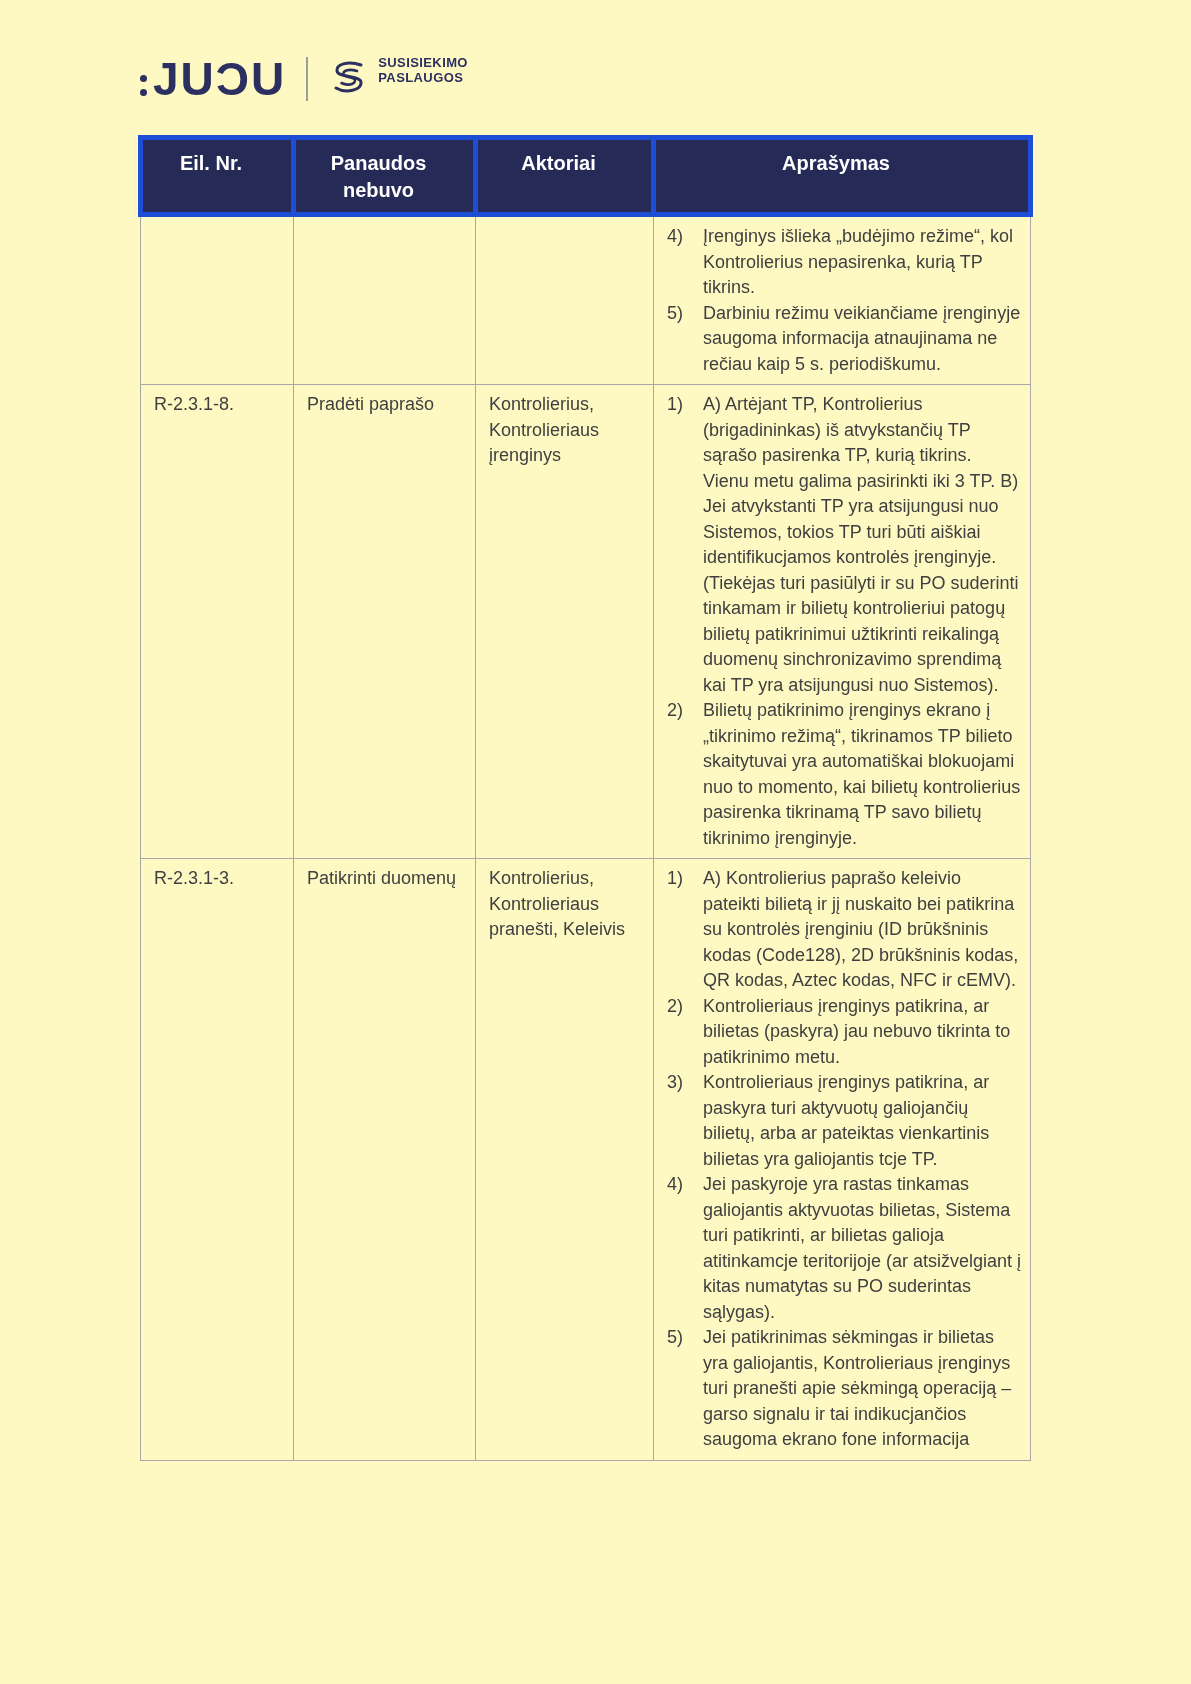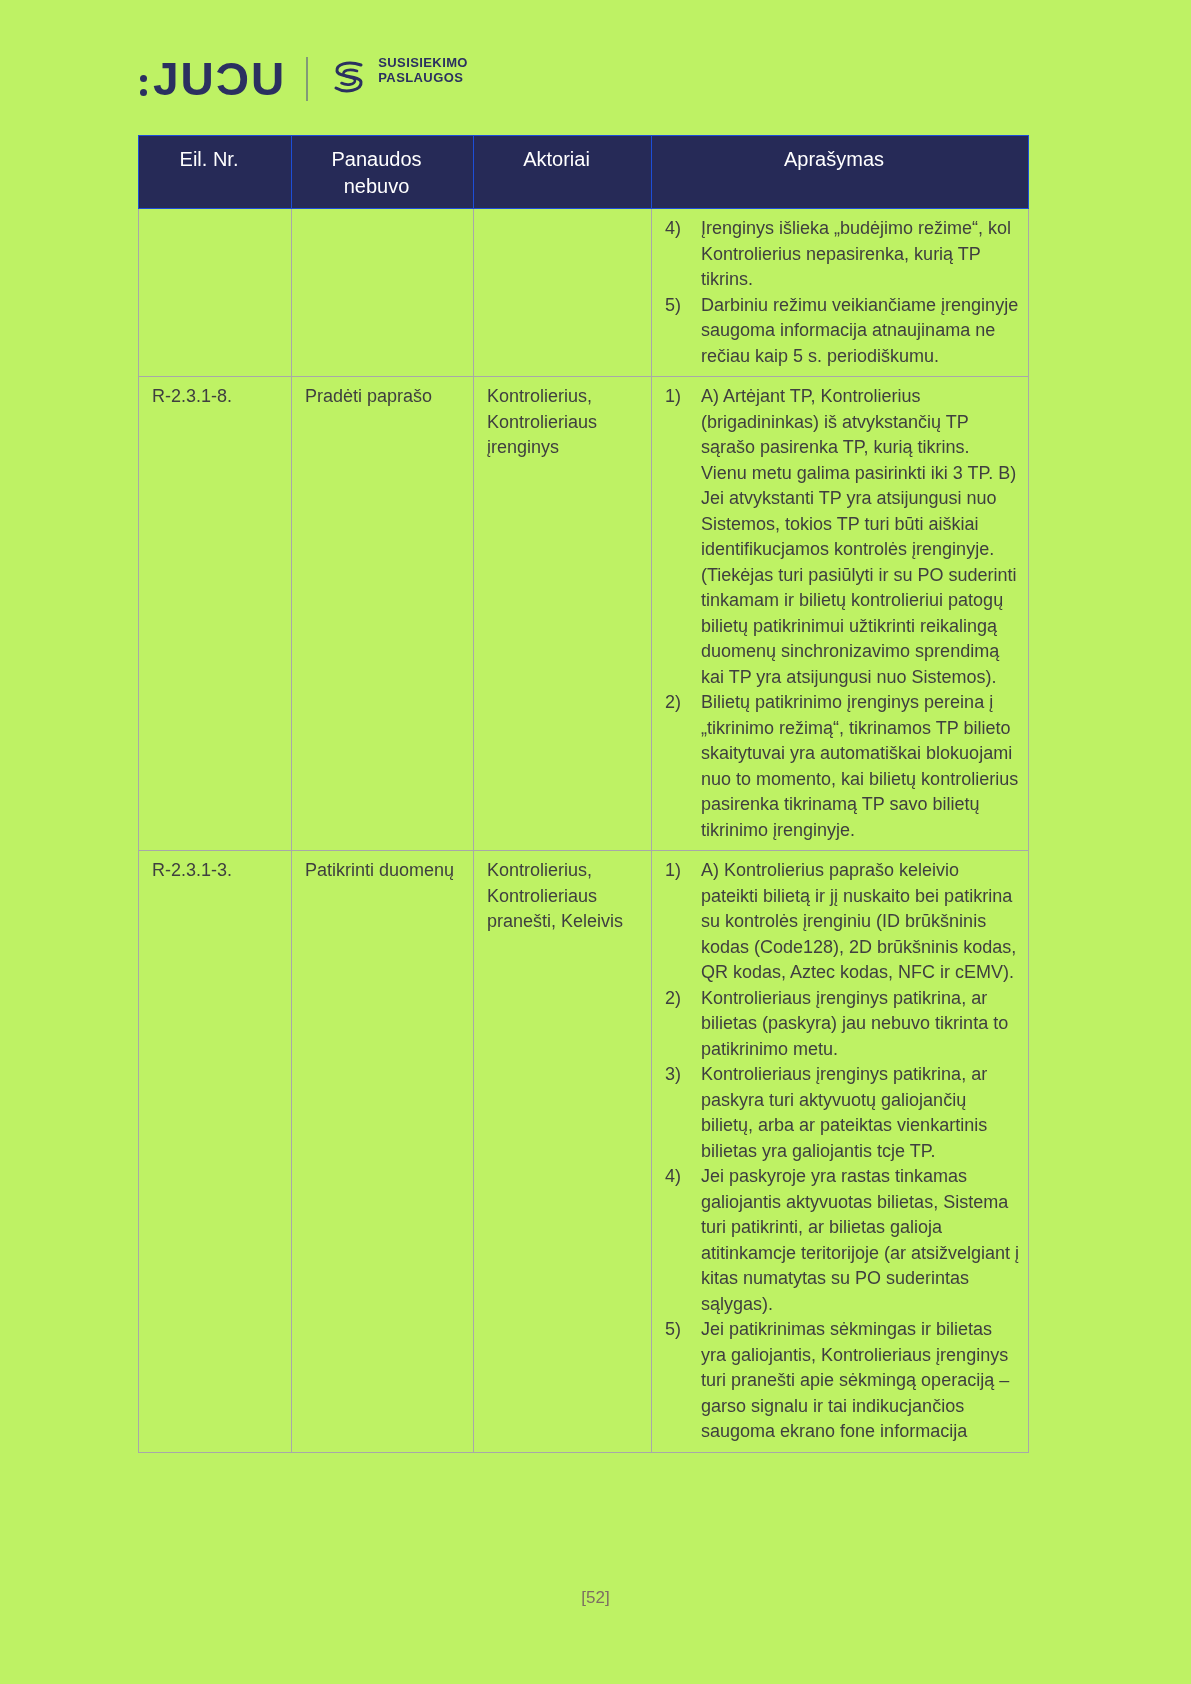--- a/index.html
+++ b/index.html
@@ -3,21 +3,21 @@
 <meta charset="utf-8">
 <style>
   * { margin:0; padding:0; box-sizing:border-box; }
   html,body { background:#ffffff; }
   body {
     width:1191px; height:1684px;
     font-family:"Liberation Sans", sans-serif;
     position:relative; overflow:hidden;
     color:#3f3f3f;
   }
-  .page { position:relative; width:1191px; height:1684px; background:#bef264; }
+  .page { position:relative; width:1191px; height:1684px; background:#fef9c3; }
 
   
   .logo-row {
     position:absolute; top:56px; left:140px;
     display:flex; align-items:center; gap:20px;
   }
   .judu-logo { display:flex; align-items:flex-end; gap:6px; }
   .judu-dots { display:flex; flex-direction:column; gap:7px; padding-bottom:6px; }
   .judu-dots i { width:7px; height:7px; border-radius:50%; background:#2b3060; }
   .judu-text {
@@ -32,24 +32,24 @@
     letter-spacing:.4px; line-height:1.15;
   }
 
   
   table.uc-table {
     position:absolute; top:135px; left:138px;
     width:890px; border-collapse:collapse; table-layout:fixed;
   }
   table.uc-table th {
     background:#262a57; color:#ffffff;
-    font-size:20px; font-weight:400;
+    font-size:20px; font-weight:700;
     text-align:center; vertical-align:top;
     padding:10px 18px 8px 6px; height:57px;
-    border:1px solid #1d4ed8;
+    border:5px solid #1d4ed8;
   }
   table.uc-table th .th-inner { display:inline-block; line-height:1.35; }
   table.uc-table th:nth-child(2) .th-inner { max-width:112px; }
   table.uc-table td {
     border:1px solid #a8a8a8;
     vertical-align:top;
     font-size:18px; line-height:25.5px;
     padding:7px 8px 7px 13px;
     color:#3f3f3f;
   }
@@ -127,21 +127,21 @@
           <td>R-2.3.1-8.</td>
           <td>Pradėti paprašo</td>
           <td>Kontrolierius, Kontrolieriaus įrenginys</td>
           <td>
             <div class="desc-item">
               <span class="desc-num">1)</span>
               <span class="desc-text">A) Artėjant TP, Kontrolierius (brigadininkas) iš atvykstančių TP sąrašo pasirenka TP, kurią tikrins. Vienu metu galima pasirinkti iki 3 TP. B) Jei atvykstanti TP yra atsijungusi nuo Sistemos, tokios TP turi būti aiškiai identifikucjamos kontrolės įrenginyje. (Tiekėjas turi pasiūlyti ir su PO suderinti tinkamam ir bilietų kontrolieriui patogų bilietų patikrinimui užtikrinti reikalingą duomenų sinchronizavimo sprendimą kai TP yra atsijungusi nuo Sistemos).</span>
             </div>
             <div class="desc-item">
               <span class="desc-num">2)</span>
-              <span class="desc-text">Bilietų patikrinimo įrenginys pereina į „tikrinimo režimą“, tikrinamos TP bilieto skaitytuvai yra automatiškai blokuojami nuo to momento, kai bilietų kontrolierius pasirenka tikrinamą TP savo bilietų tikrinimo įrenginyje.</span>
+              <span class="desc-text">Bilietų patikrinimo įrenginys ekrano į „tikrinimo režimą“, tikrinamos TP bilieto skaitytuvai yra automatiškai blokuojami nuo to momento, kai bilietų kontrolierius pasirenka tikrinamą TP savo bilietų tikrinimo įrenginyje.</span>
             </div>
           </td>
         </tr>
         <tr>
           <td>R-2.3.1-3.</td>
           <td>Patikrinti duomenų</td>
           <td>Kontrolierius, Kontrolieriaus pranešti, Keleivis</td>
           <td>
             <div class="desc-item">
               <span class="desc-num">1)</span>
@@ -161,17 +161,14 @@
             </div>
             <div class="desc-item">
               <span class="desc-num">5)</span>
               <span class="desc-text">Jei patikrinimas sėkmingas ir bilietas yra galiojantis, Kontrolieriaus įrenginys turi pranešti apie sėkmingą operaciją – garso signalu ir tai indikucjančios saugoma ekrano fone informacija</span>
             </div>
           </td>
         </tr>
       </tbody>
   </table>
 
-  <footer class="page-footer">
-    <span>[52]</span>
-  </footer>
 
 </div>
 
 </body></html>

